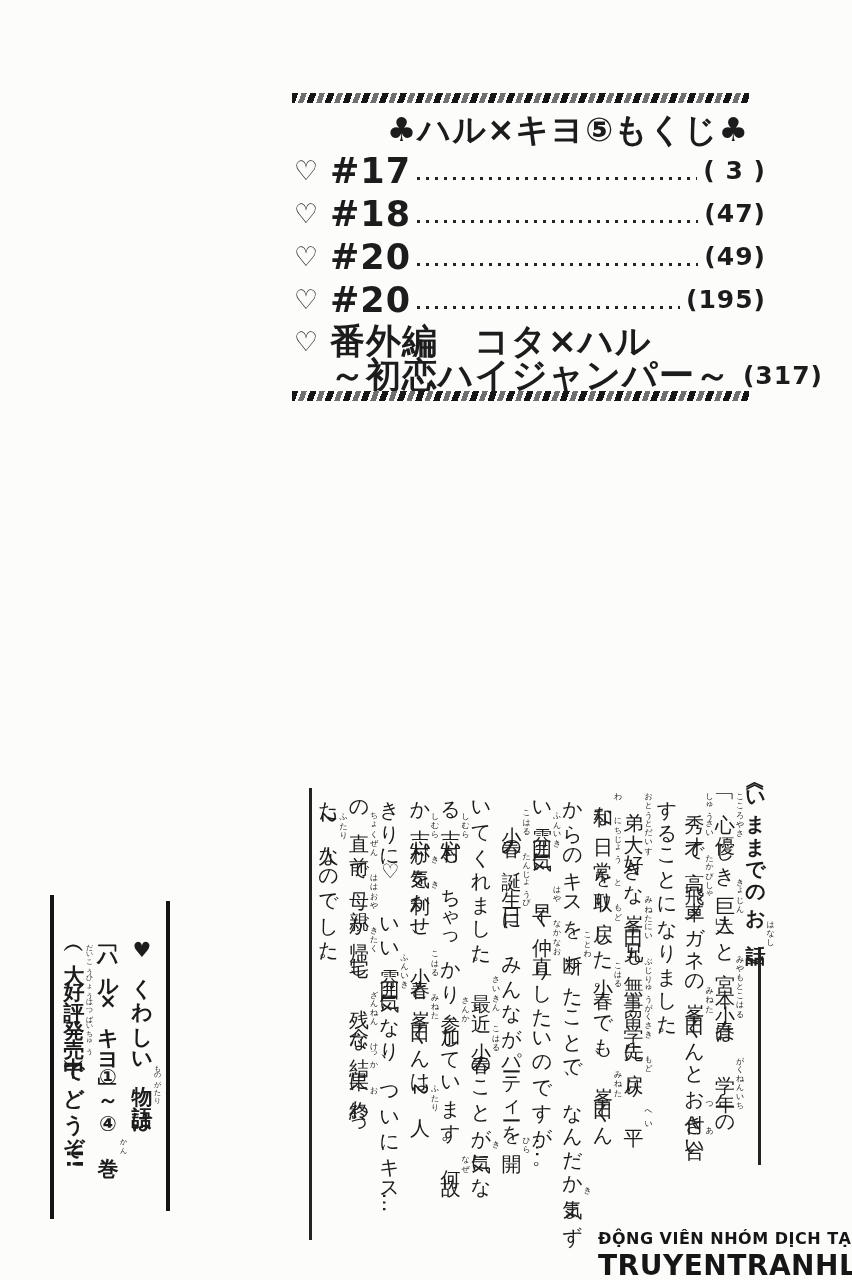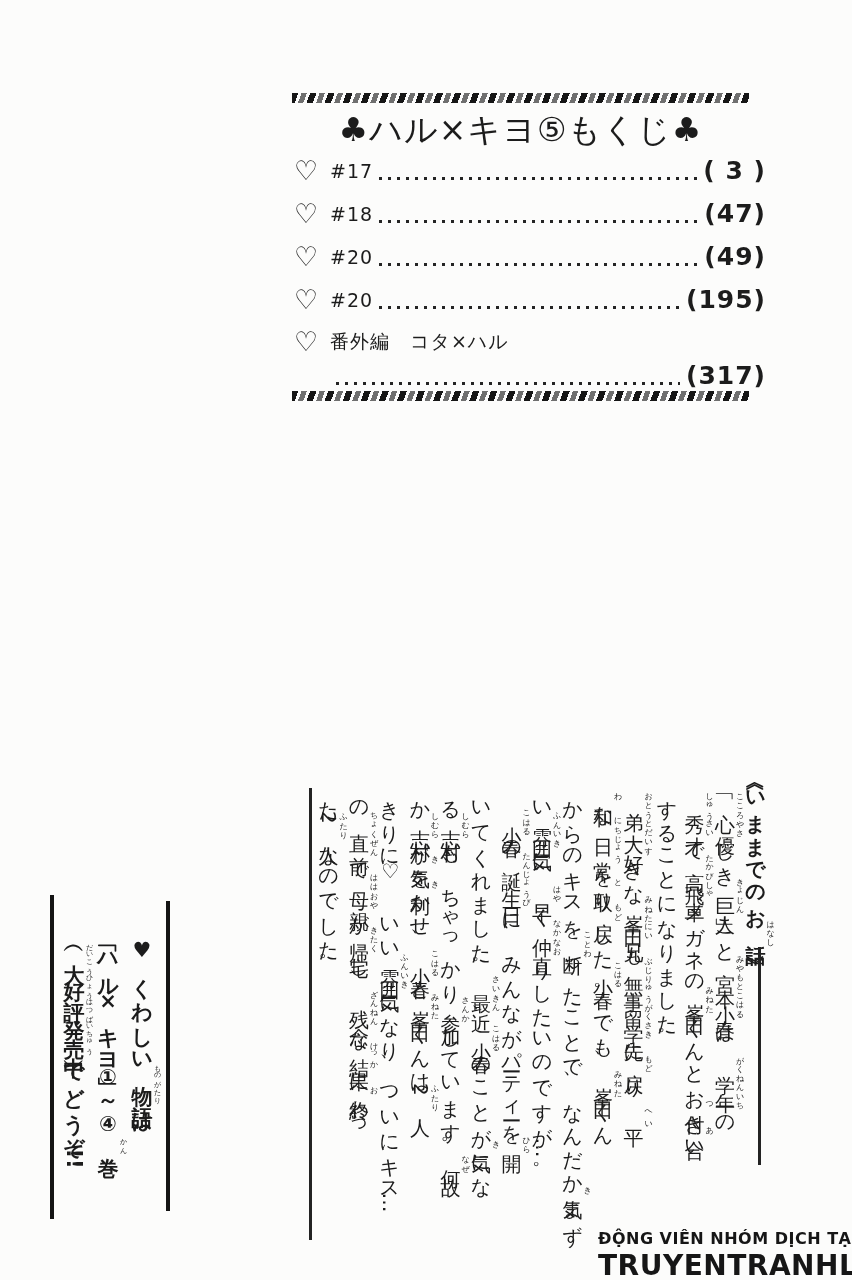--- a/index.html
+++ b/index.html
@@ -11,27 +11,27 @@
   
   .rope{
     position:absolute;left:292px;width:457px;height:10px;
     background:repeating-linear-gradient(110deg,#161616 0 6px,#fdfdfd 6px 9px,#6f6f6f 9px 14px,#fdfdfd 14px 17px);
   }
   #rope-top{top:93px;}
   #rope-bottom{top:391px;}
 
   
   .toc-title{
-    position:absolute;left:292px;top:108px;width:457px;text-align:center;
-    font-size:33px;font-weight:400;letter-spacing:1px;white-space:pre;
+    position:absolute;left:292px;top:108px;width:457px;text-align:right;
+    font-size:33px;font-weight:700;letter-spacing:1px;white-space:pre;
   }
   .toc{position:absolute;left:294px;top:149px;width:472px;}
   .toc-row{display:flex;align-items:center;height:43px;}
   .bullet{font-size:27px;width:36px;color:#2e2e2e;font-weight:400;flex:0 0 auto;}
-  .toc-label{font-size:19px;font-weight:400;letter-spacing:1px;white-space:pre;flex:0 0 auto;}
+  .toc-label{font-size:35px;font-weight:700;letter-spacing:1px;white-space:pre;flex:0 0 auto;}
   .leader{
     flex:1 1 auto;height:3px;margin:0 6px;transform:translateY(8px);
     background:repeating-linear-gradient(90deg,#242424 0 3px,transparent 3px 9px);
   }
   .toc-page{font-size:25px;font-weight:600;letter-spacing:1px;white-space:pre;flex:0 0 auto;}
   .toc-row-extra{margin-top:3px;}
   .extra-line1{display:flex;align-items:center;height:35px;}
   .extra-line2{display:flex;align-items:center;height:33px;padding-left:36px;}
 
   
@@ -93,20 +93,21 @@
     <span class="toc-label">#20</span>
     <span class="leader"></span>
     <span class="toc-page">(195)</span>
   </div>
   <div class="toc-row-extra">
     <div class="extra-line1">
       <span class="bullet">♡</span>
       <span class="toc-label">番外編　コタ×ハル</span>
     </div>
     <div class="extra-line2">
+      <span class="toc-label">～初恋ハイジャンパー～</span>
       <span class="leader"></span>
       <span class="toc-page">(317)</span>
     </div>
   </div>
 </div>
 
 <div class="rope" id="rope-bottom"></div>
 
 <div class="summary">
   <div class="sum-left-rule"></div>

